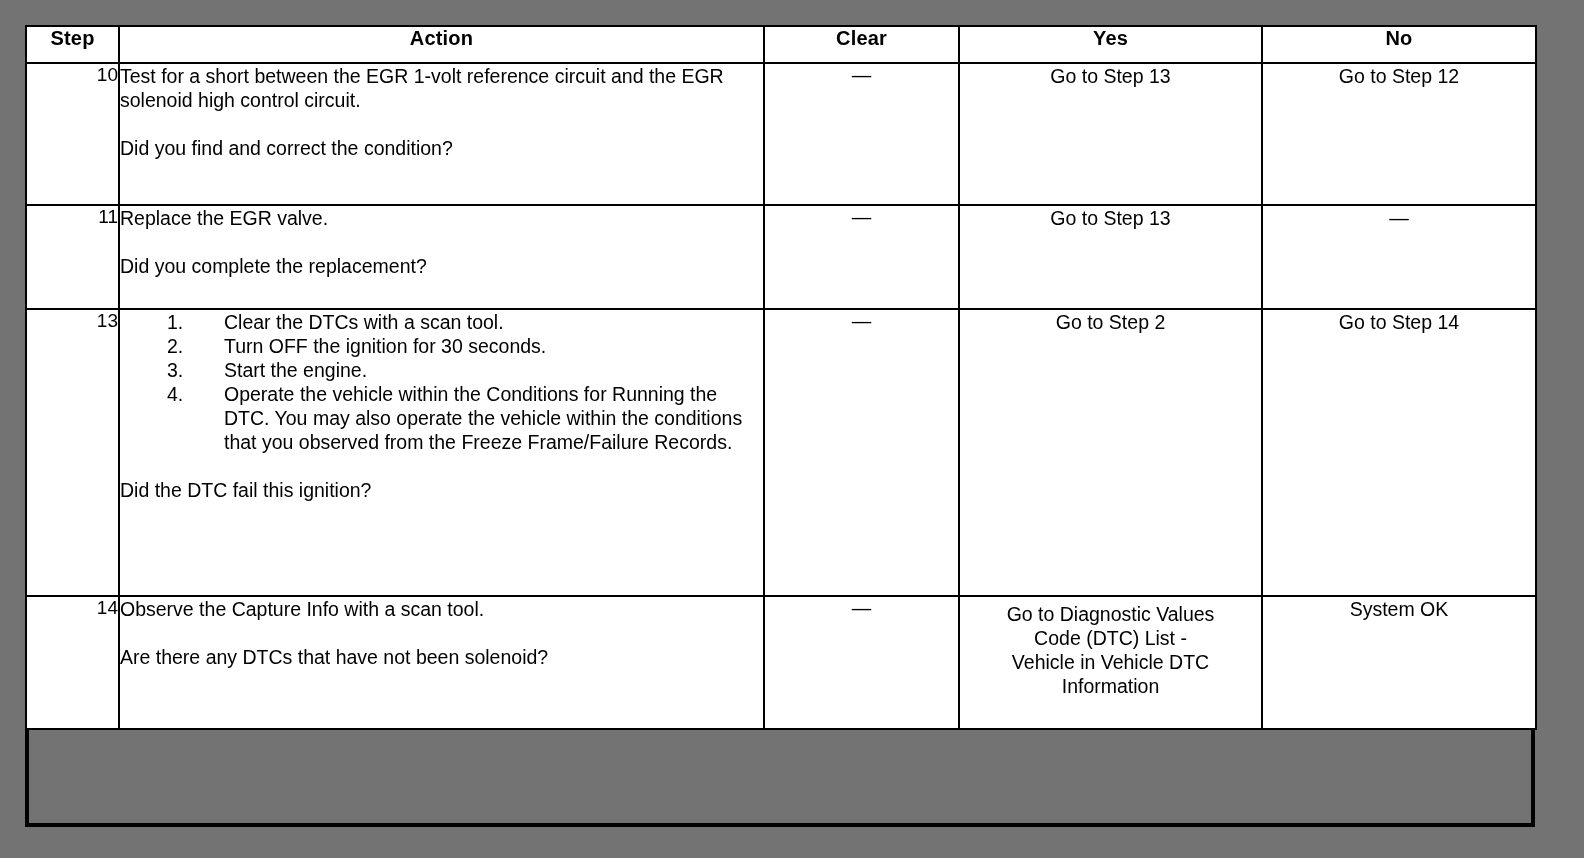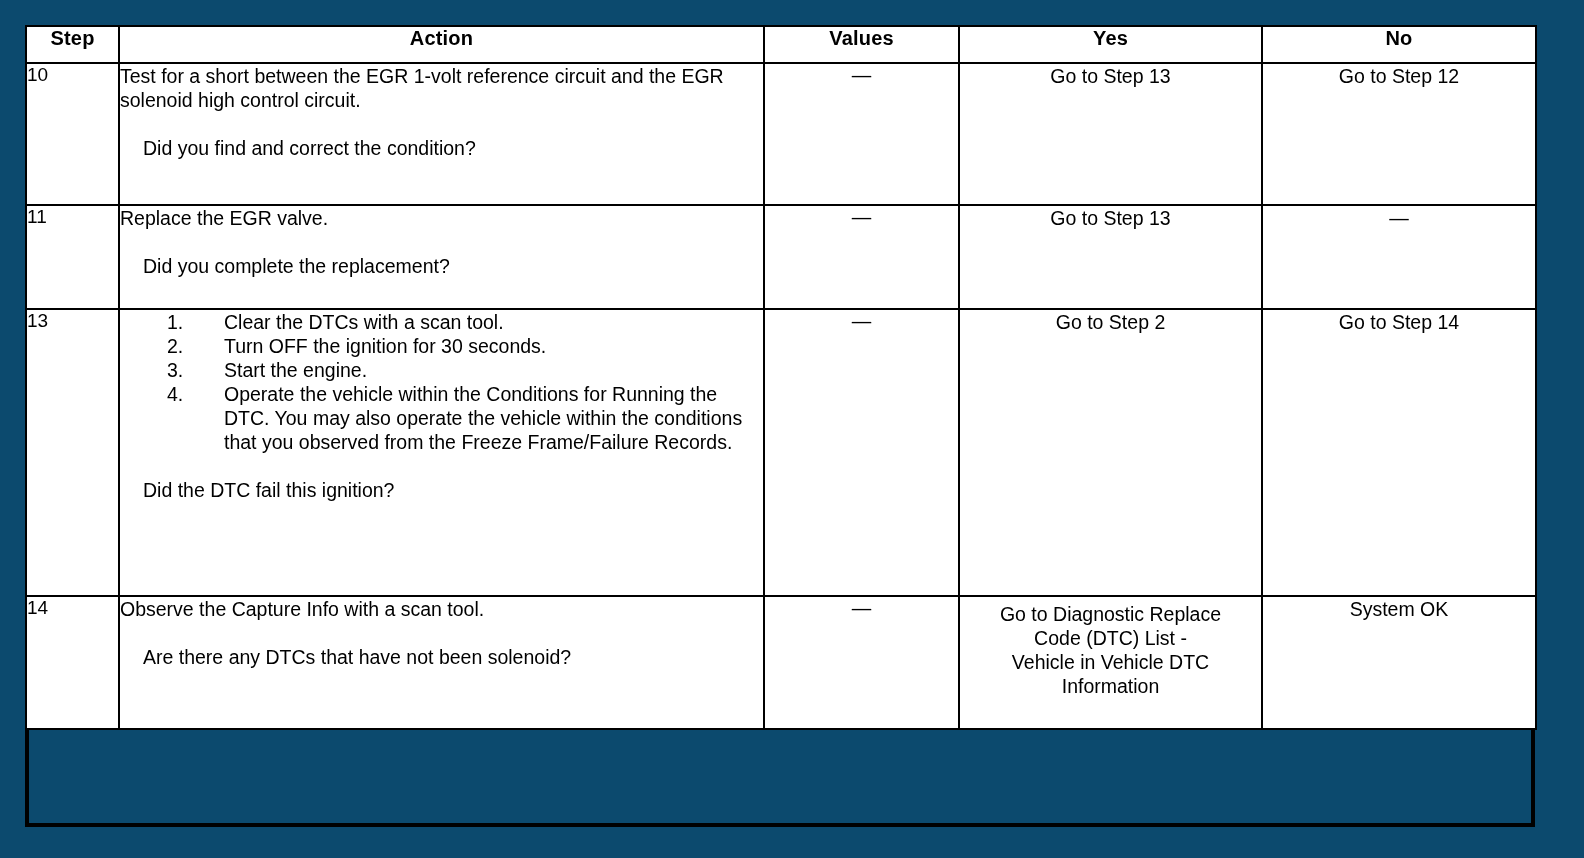--- a/index.html
+++ b/index.html
@@ -13,21 +13,21 @@
     height: 858px;
     font-family: "Liberation Sans", sans-serif;
     color: #000000;
     overflow: hidden;
   }
 
   .page {
     position: relative;
     width: 1584px;
     height: 858px;
-    background: #0c4a6e;
+    background: #737373;
   }
 
   table.diag {
     position: absolute;
     left: 25px;
     top: 25px;
     width: 1510px;
     border-collapse: collapse;
     table-layout: fixed;
     background: #ffffff;
@@ -70,21 +70,21 @@
     text-align: center;
     vertical-align: middle;
     font-size: 20px;
     font-weight: bold;
     letter-spacing: 0.2px;
     border-bottom-width: 3px;
   }
 
   
   td.step {
-    text-align: left;
+    text-align: right;
     vertical-align: middle;
     font-size: 19px;
     font-weight: normal;
   }
 
   
   td.action {
     padding: 3px 5px 3px 5px;
     font-size: 19.5px;
     line-height: 24px;
@@ -92,21 +92,20 @@
   }
   td.action .lead {
     display: block;
   }
   td.action .gap {
     display: block;
     height: 24px;
   }
   td.action .question {
     display: block;
-    padding-left: 23px;
   }
 
   
   td.action ol.steps {
     margin: 0;
     padding: 0;
     list-style: none;
   }
   td.action ol.steps li {
     position: relative;
@@ -174,21 +173,21 @@
       <col class="c-action">
       <col class="c-values">
       <col class="c-yes">
       <col class="c-no">
     </colgroup>
 
     <thead>
       <tr>
         <th>Step</th>
         <th>Action</th>
-        <th>Values</th>
+        <th>Clear</th>
         <th>Yes</th>
         <th>No</th>
       </tr>
     </thead>
 
     <tbody>
 
       <tr class="r10">
         <td class="step">10</td>
         <td class="action">
@@ -265,21 +264,21 @@
         <td class="step">14</td>
         <td class="action">
           <span class="lead">Observe the Capture Info with a scan tool.</span>
           <span class="gap"></span>
           <span class="question">Are there any DTCs that have not been solenoid?</span>
         </td>
         <td class="values">
           <span class="em-dash">—</span>
         </td>
         <td class="answer multi">
-          <span class="line">Go to Diagnostic Replace</span>
+          <span class="line">Go to Diagnostic Values</span>
           <span class="line">Code (DTC) List -</span>
           <span class="line">Vehicle in Vehicle DTC</span>
           <span class="line">Information</span>
         </td>
         <td class="answer bottom-pad">
           <span class="line">System OK</span>
         </td>
       </tr>
 
     </tbody>

